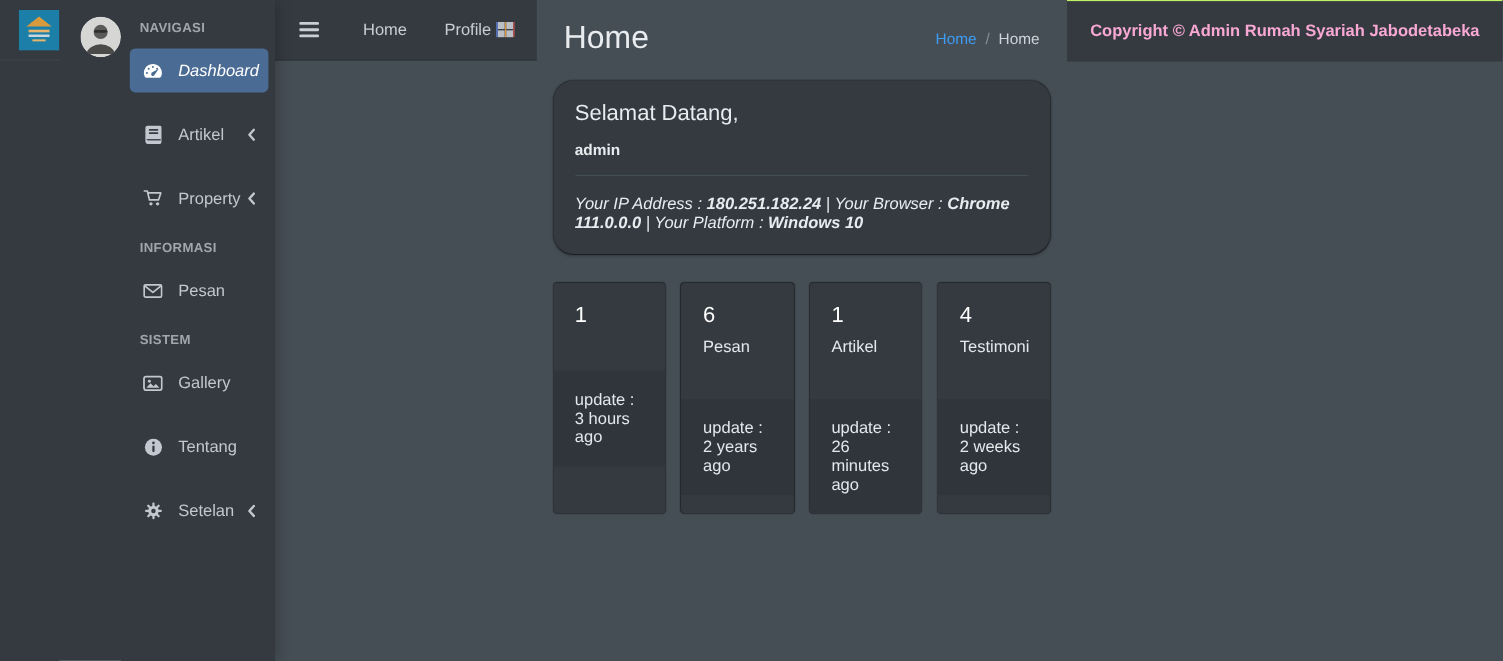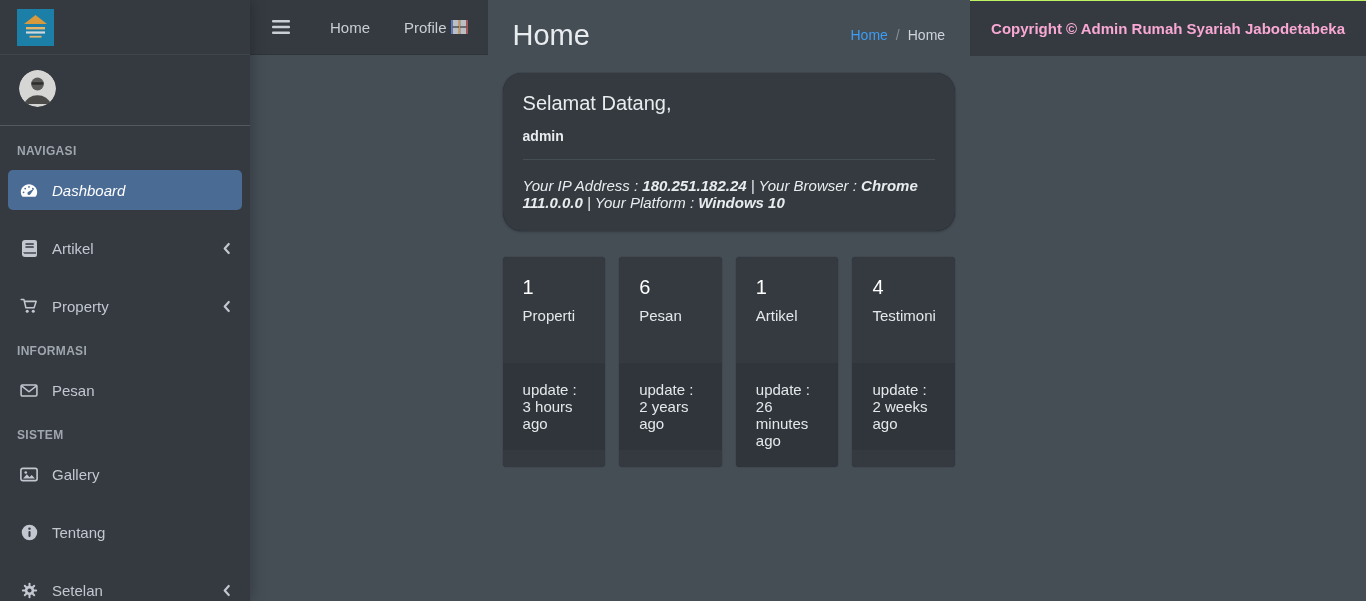--- a/index.html
+++ b/index.html
@@ -5,21 +5,21 @@
   * { margin:0; padding:0; box-sizing:border-box; }
   html,body { width:1366px; height:601px; }
   body {
     font-family:"Liberation Sans","DejaVu Sans",sans-serif;
     background:#454d55; color:#e9ecef; overflow:hidden;
   }
   .app { display:flex; width:100%; height:100%; }
 
   
   .sidebar { width:250px; min-width:250px; background:#343a40; height:601px;
-             overflow:hidden; display:flex; flex-direction:column;
+             overflow:hidden; display:flex; flex-direction:row;
              box-shadow:0 0 14px rgba(0,0,0,.28); z-index:2; }
   .brand { height:55px; min-height:55px; display:flex; align-items:center;
            padding-left:17px; border-bottom:1px solid #3e454d; }
   .logo-box { width:37px; height:37px; cursor:pointer; display:block; }
   .user-panel { padding:15px 0 18px 19px; border-bottom:1px solid #52595f; }
   .avatar { width:37px; height:37px; border-radius:50%; overflow:hidden; cursor:pointer; display:block; }
   .nav { padding:18px 8px 0; }
   .nav-header { font-size:12px; font-weight:700; color:#9fa6ad; padding:0 9px;
                 margin-bottom:12px; letter-spacing:.3px; }
   .nav-item { display:flex; align-items:center; height:40px; padding:0 9px;
@@ -253,21 +253,20 @@
         <div class="username">admin</div>
         <hr class="divider">
         <p class="sysinfo"><span>Your IP Address : </span><b>180.251.182.24</b><span> | Your Browser : </span><b>Chrome 111.0.0.0</b><span> | Your Platform : </span><b>Windows 10</b></p>
       </div>
 
       <div class="boxes">
 
         <div class="box">
           <div class="box-body">
             <div class="box-value">1</div>
-            <div class="box-label">Properti</div>
           </div>
           <div class="box-footer">update : 3 hours ago</div>
         </div>
 
         <div class="box">
           <div class="box-body">
             <div class="box-value">6</div>
             <div class="box-label">Pesan</div>
           </div>
           <div class="box-footer">update : 2 years ago</div>

